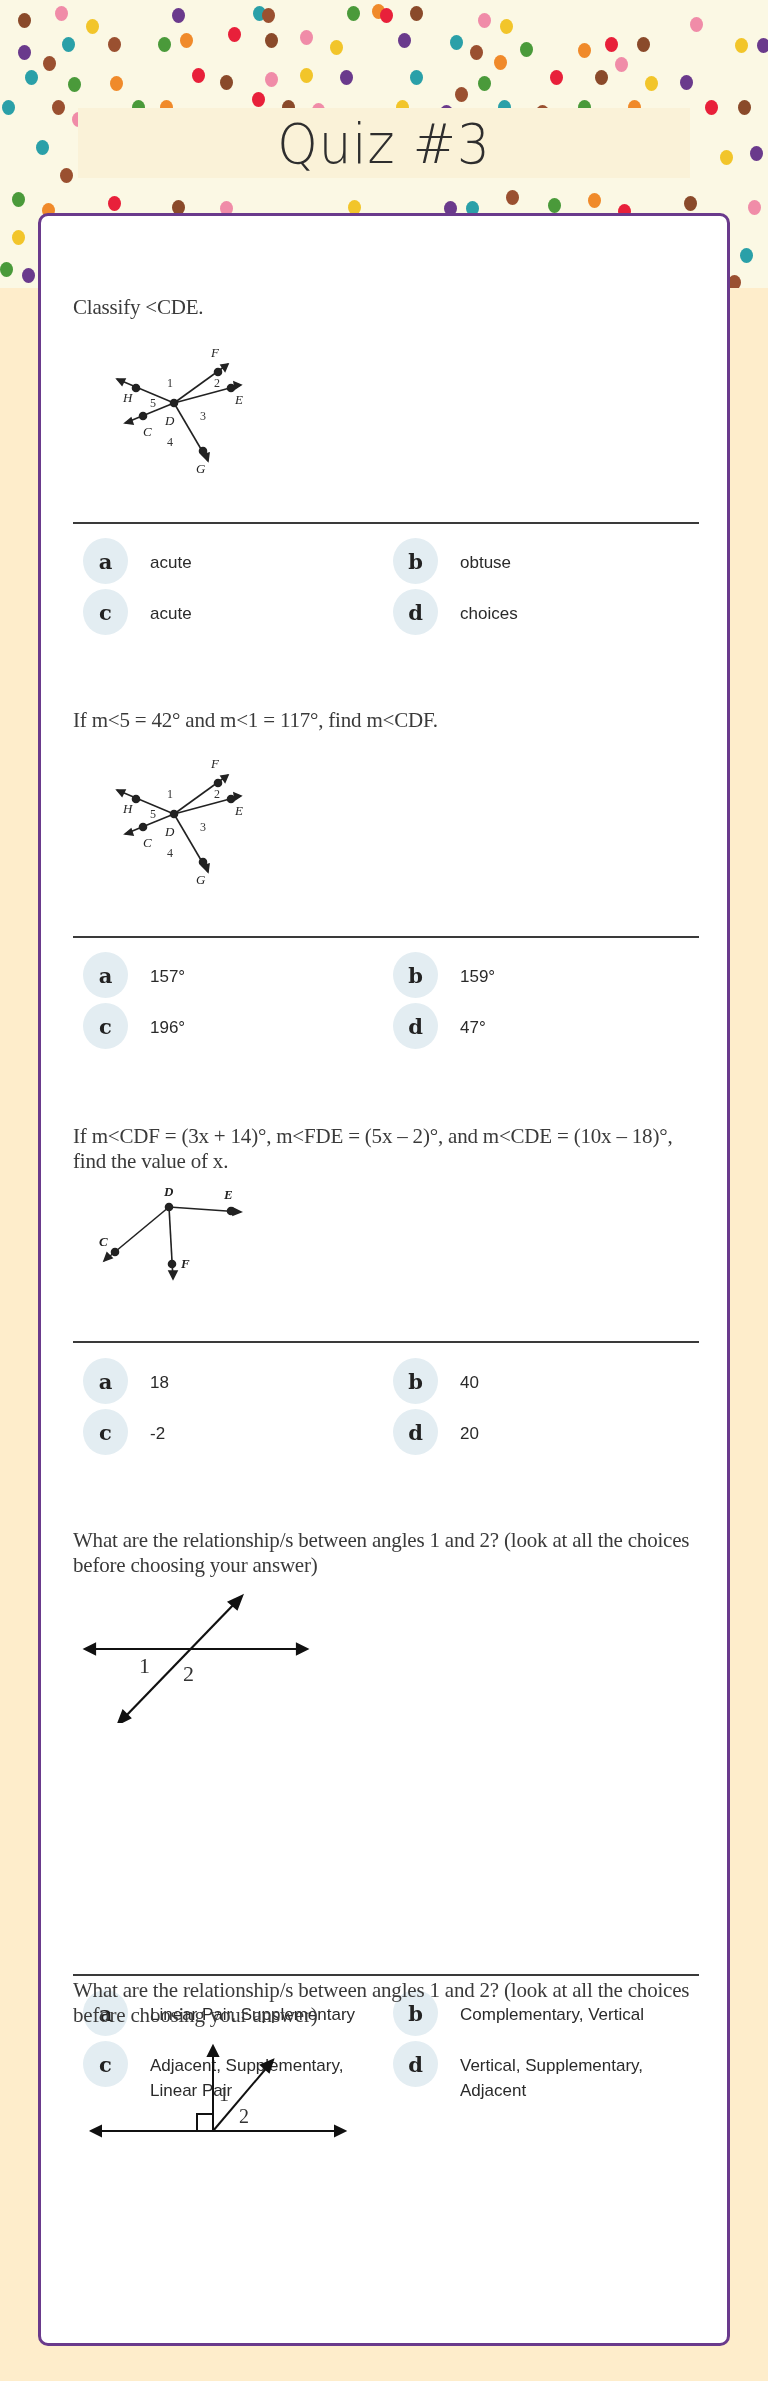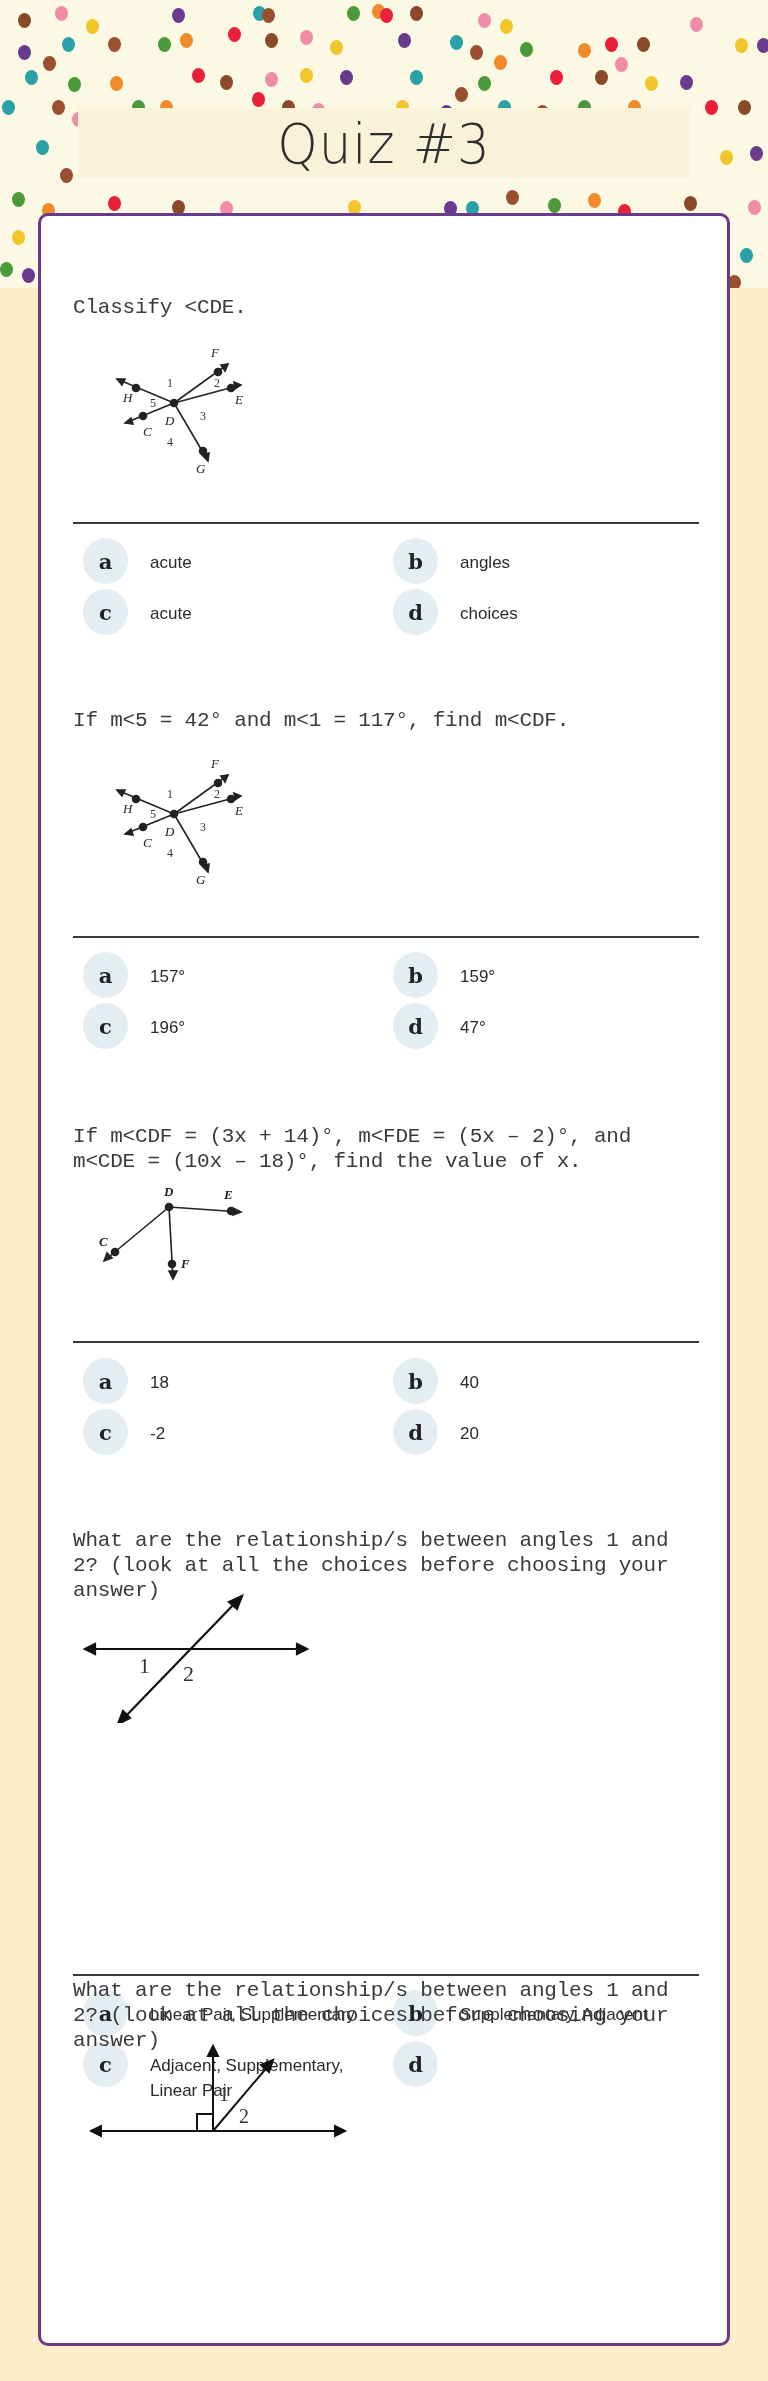--- a/index.html
+++ b/index.html
@@ -25,21 +25,21 @@
     font-size:56px; color:#2e2e2e; letter-spacing:1px;
     transform:scaleX(0.92);
   }
   .card {
     position:absolute; left:38px; top:213px; width:692px; height:2133px;
     background:#fff; border:3px solid #6a3a8c; border-radius:10px;
     box-sizing:border-box;
   }
   .question { position:absolute; left:32px; width:630px; }
   .q-text {
-    font-family:Liberation Mono, monospace; font-weight:300; font-size:21px;
+    font-family:Liberation Serif, serif; font-weight:300; font-size:21px;
     line-height:25px; color:#3a3a3a; margin:0;
     letter-spacing:-0.2px;
   }
   .figure { position:absolute; left:0; }
   .divider {
     position:absolute; left:0; width:626px; height:2px; background:#3a3a3a;
   }
   .opts { position:absolute; left:0; width:626px; }
   .opt {
     position:absolute; display:flex; align-items:flex-start; width:300px;
@@ -195,21 +195,21 @@
       </g>
     </svg>
     <div class="divider" style="top:227px;"></div>
     <div class="opts" style="top:243px;">
       <div class="opt" style="left:10px;top:0;">
           <div class="opt-circle">a</div>
           <div class="opt-label">acute</div>
         </div>
       <div class="opt" style="left:320px;top:0;">
           <div class="opt-circle">b</div>
-          <div class="opt-label">angles</div>
+          <div class="opt-label">obtuse</div>
         </div>
       <div class="opt" style="left:10px;top:51px;">
           <div class="opt-circle">c</div>
           <div class="opt-label">acute</div>
         </div>
       <div class="opt" style="left:320px;top:51px;">
           <div class="opt-circle">d</div>
           <div class="opt-label">choices</div>
         </div>
     </div>
@@ -333,28 +333,29 @@
       </g>
     </svg>
     <div class="divider" style="top:446px;"></div>
     <div class="opts" style="top:462px;">
       <div class="opt" style="left:10px;top:0;">
           <div class="opt-circle">a</div>
           <div class="opt-label">Linear Pair, Supplementary</div>
         </div>
       <div class="opt" style="left:320px;top:0;">
           <div class="opt-circle">b</div>
-          <div class="opt-label">Supplementary, Adjacent</div>
+          <div class="opt-label">Complementary, Vertical</div>
         </div>
       <div class="opt" style="left:10px;top:51px;">
           <div class="opt-circle">c</div>
           <div class="opt-label" style="width:230px;">Adjacent, Supplementary, Linear Pair</div>
         </div>
       <div class="opt" style="left:320px;top:51px;">
           <div class="opt-circle">d</div>
+          <div class="opt-label" style="width:230px;">Vertical, Supplementary, Adjacent</div>
         </div>
     </div>
   </div>
 
   <div class="question" style="top:1762px;">
     <p class="q-text">What are the relationship/s between angles 1 and 2? (look at all the choices before choosing your answer)</p>
     <svg class="figure" style="top:65px;left:16px;" width="260" height="110" viewBox="0 0 260 110">
       <g stroke="#111" stroke-width="2" fill="#111">
         <line x1="8" y1="88" x2="250" y2="88"></line>
         <polygon points="2,88 12,83 12,93"></polygon>

